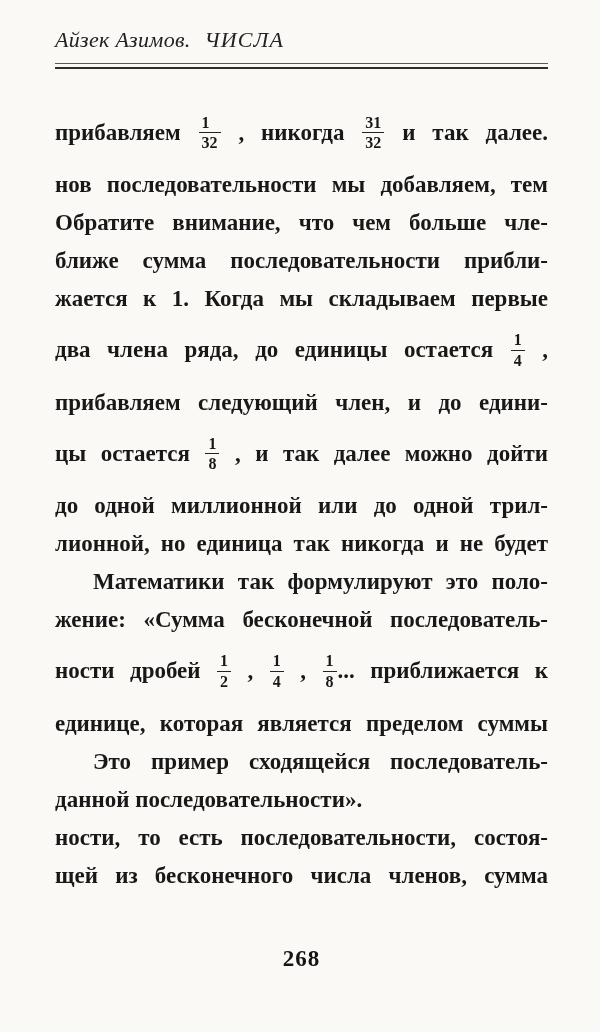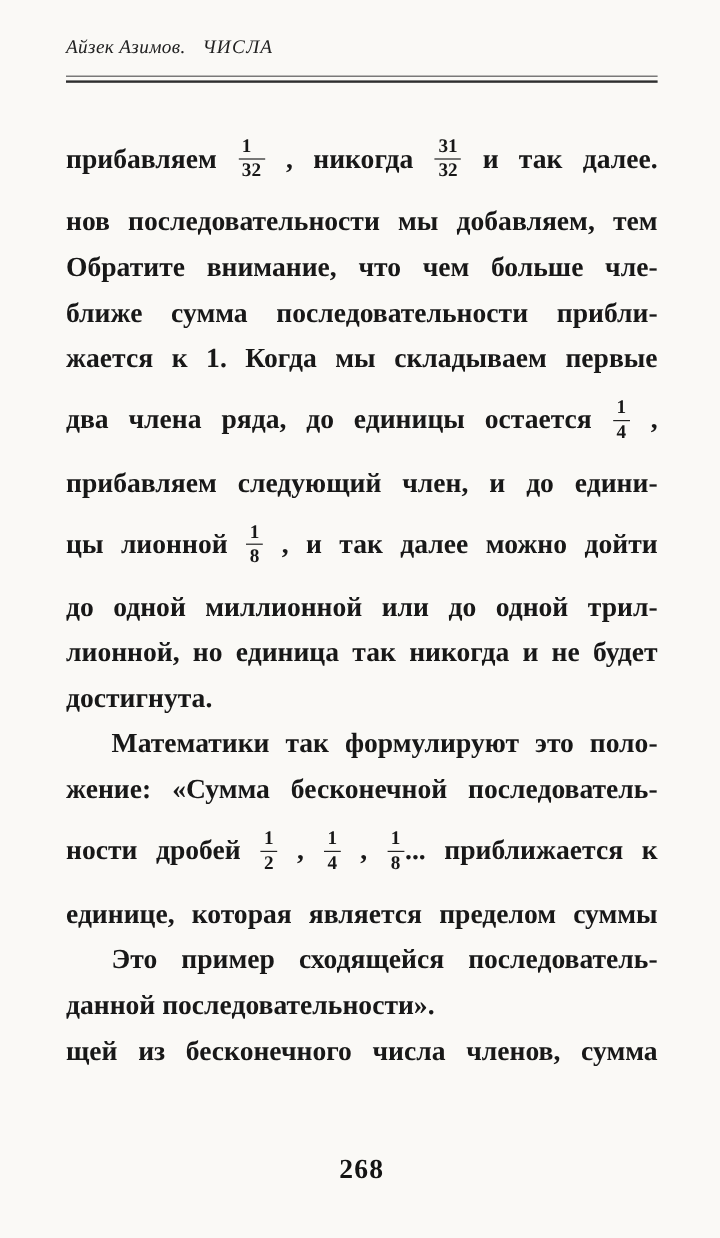--- a/index.html
+++ b/index.html
@@ -15,21 +15,21 @@
     box-sizing: border-box;
     background: #faf9f6;
     color: #1b1b1b;
     padding: 28px 52px 0 55px;
     display: flex;
     flex-direction: column;
     overflow: hidden;
   }
   .running-header {
     font-style: italic;
-    font-size: 16px;
+    font-size: 22px;
     line-height: 24px;
     color: #222;
     letter-spacing: 0.3px;
   }
   .running-header .book-title {
     margin-left: 14px;
     letter-spacing: 1px;
   }
   .header-rule {
     margin-top: 11px;
@@ -75,21 +75,21 @@
     padding: 0 3px 1px;
   }
   .frac .den {
     display: block;
     border-top: 1.6px solid #222;
     padding: 1px 3px 0;
   }
   .page-footer {
     margin-top: auto;
     text-align: center;
-    padding-bottom: 44px;
+    padding-bottom: 60px;
   }
   .page-number {
     font-weight: bold;
     font-size: 23px;
     color: #141414;
     letter-spacing: 1px;
   }
 </style>
 </head>
 <body>
@@ -100,28 +100,28 @@
   </div>
   <div class="header-rule"></div>
   <div class="page-body">
       <div class="line frac-line"><span>прибавляем </span><span class="frac"><span class="num">1</span><span class="den">32</span></span><span> , никогда </span><span class="frac"><span class="num">31</span><span class="den">32</span></span><span> и так далее.</span></div>
       <div class="line"><span>нов последовательности мы добавляем, тем</span></div>
       <div class="line"><span>Обратите внимание, что чем больше чле-</span></div>
       <div class="line"><span>ближе сумма последовательности прибли-</span></div>
       <div class="line"><span>жается к 1. Когда мы складываем первые</span></div>
       <div class="line frac-line"><span>два члена ряда, до единицы остается </span><span class="frac"><span class="num">1</span><span class="den">4</span></span><span> ,</span></div>
       <div class="line"><span>прибавляем следующий член, и до едини-</span></div>
-      <div class="line frac-line"><span>цы лионной </span><span class="frac"><span class="num">1</span><span class="den">8</span></span><span> , и так далее можно дойти</span></div>
+      <div class="line frac-line"><span>цы остается </span><span class="frac"><span class="num">1</span><span class="den">8</span></span><span> , и так далее можно дойти</span></div>
       <div class="line"><span>до одной миллионной или до одной трил-</span></div>
       <div class="line"><span>лионной, но единица так никогда и не будет</span></div>
-      <div class="line no-justify"><span>достигнута.</span></div>
       <div class="line"><span class="indent"></span><span>Математики так формулируют это поло-</span></div>
       <div class="line"><span>жение: «Сумма бесконечной последователь-</span></div>
       <div class="line frac-line"><span>ности дробей </span><span class="frac"><span class="num">1</span><span class="den">2</span></span><span> , </span><span class="frac"><span class="num">1</span><span class="den">4</span></span><span> , </span><span class="frac"><span class="num">1</span><span class="den">8</span></span><span>... приближается к</span></div>
       <div class="line"><span>единице, которая является пределом суммы</span></div>
       <div class="line"><span class="indent"></span><span>Это пример сходящейся последователь-</span></div>
       <div class="line no-justify"><span>данной последовательности».</span></div>
+      <div class="line"><span>ности, то есть последовательности, состоя-</span></div>
       <div class="line"><span>щей из бесконечного числа членов, сумма</span></div>
     </div>
   <div class="page-footer">
     <span class="page-number">268</span>
   </div>
 </div>
 
 </body></html>

